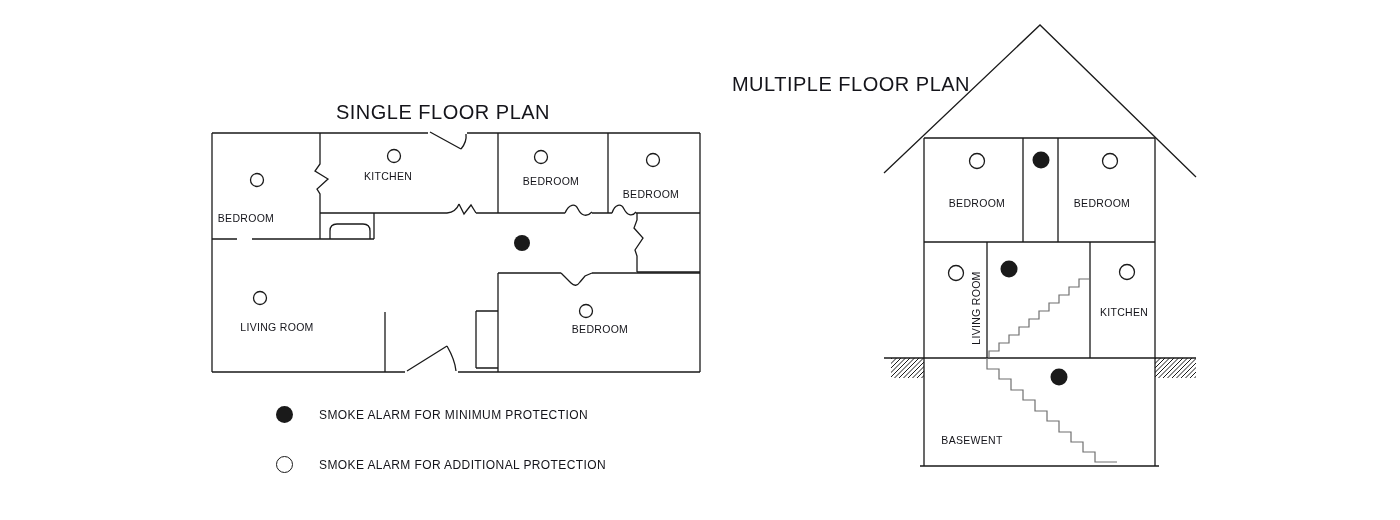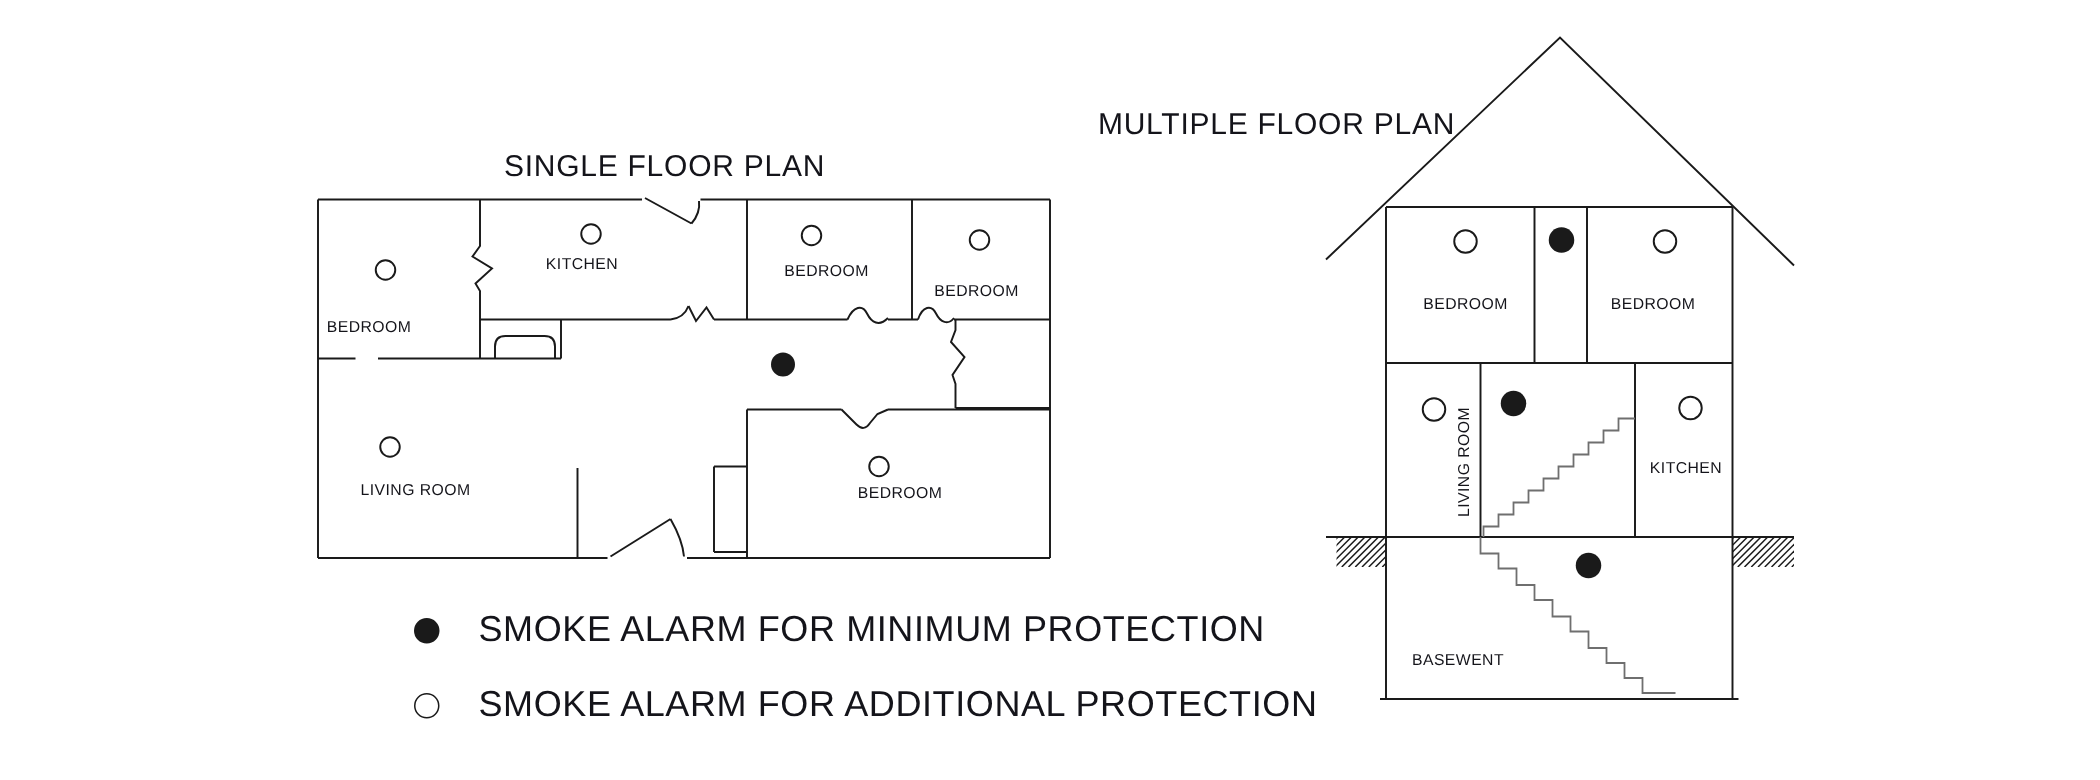--- a/index.html
+++ b/index.html
@@ -12,21 +12,21 @@
   .alarm-open{fill:#ffffff;stroke:var(--line,#1a1a1a);stroke-width:1.3;}
   .alarm-filled{fill:var(--line,#111111);stroke:none;}
   .room-label{font:10.5px "Liberation Sans", sans-serif;letter-spacing:.3px;fill:var(--text,#14141a);}
   .plan-title{position:absolute;transform:translate(-50%,-50%);font-size:20px;letter-spacing:.5px;
               color:var(--text,#14141a);white-space:nowrap;}
   .legend{position:absolute;left:270px;top:396px;}
   .legend-row{position:absolute;display:flex;align-items:center;white-space:nowrap;}
   .legend-marker{width:17px;height:17px;border-radius:50%;flex:0 0 auto;margin-right:26px;}
   .legend-marker.filled{background:var(--line,#111);}
   .legend-marker.open{background:#fff;border:1.4px solid var(--line,#111);width:15px;height:15px;}
-  .legend-label{font-size:24px;letter-spacing:.4px;color:var(--text,#14141a);text-align:right;}
+  .legend-label{font-size:12px;letter-spacing:.4px;color:var(--text,#14141a);text-align:right;}
 </style>
 </head>
 <body>
 
 <div class="canvas">
 
   <div class="plan-title" style="left:851px;top:84px">MULTIPLE FLOOR PLAN</div>
   <div class="plan-title" style="left:443px;top:112px">SINGLE FLOOR PLAN</div>
 
   <svg width="1400" height="520" viewBox="0 0 1400 520">

